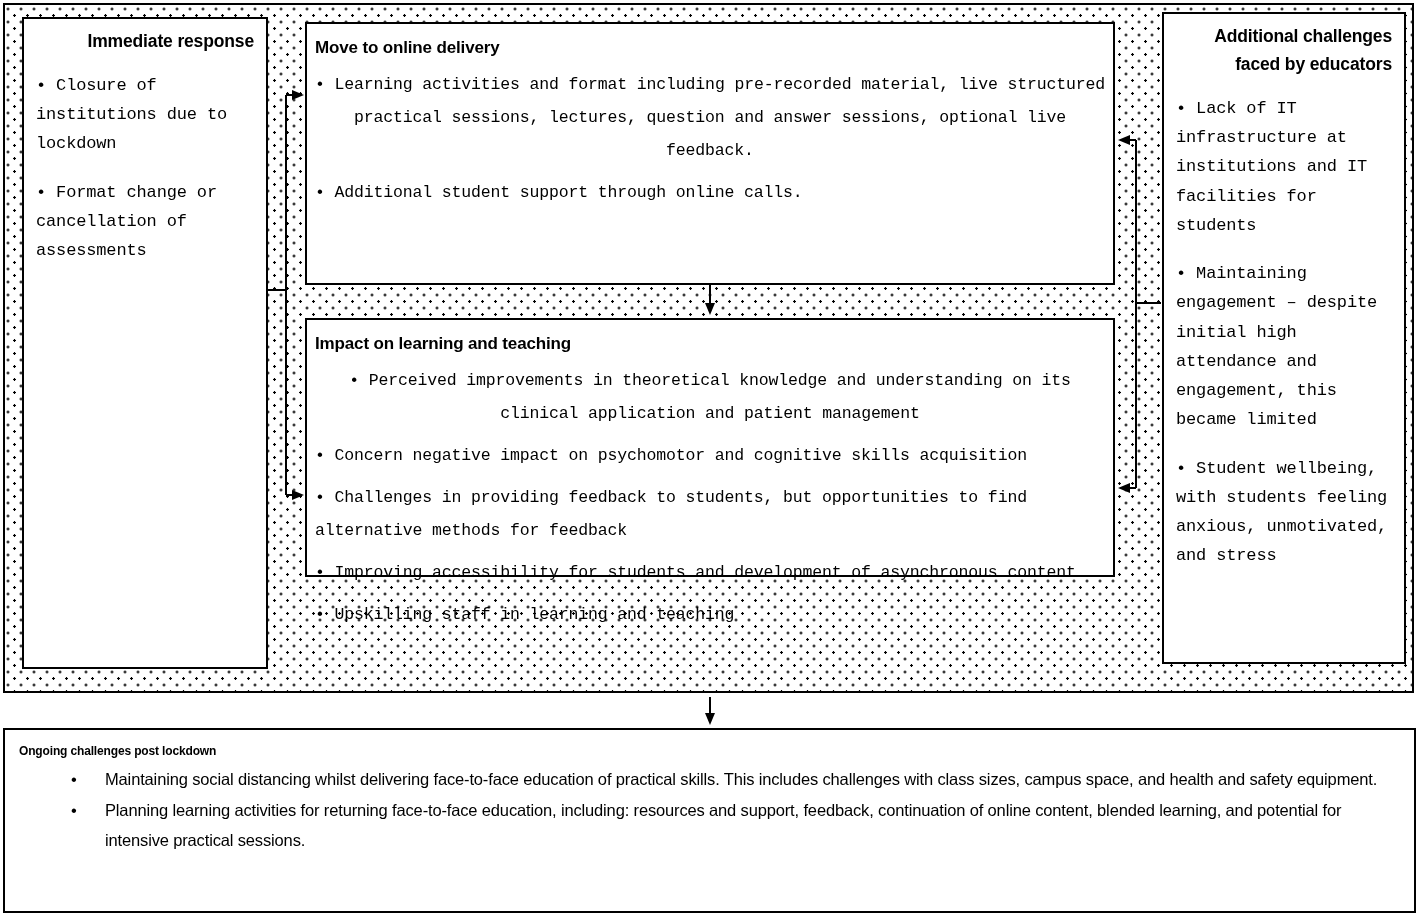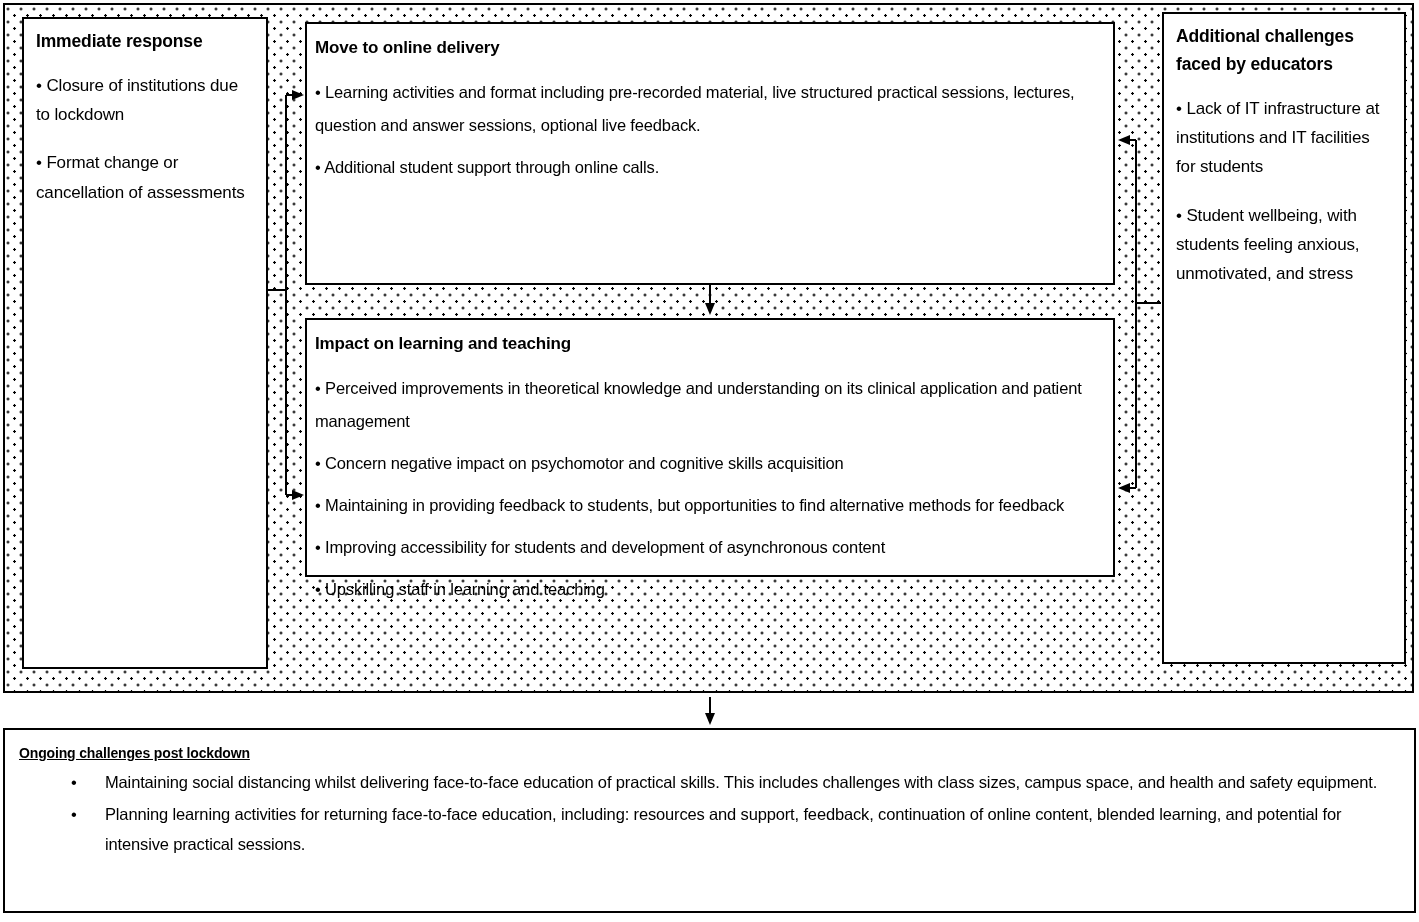--- a/index.html
+++ b/index.html
@@ -24,47 +24,47 @@
     background-size: 13px 13px;
     background-position: 3px 4px, 9.5px 10.5px;
   }
   .box {
     position: absolute;
     box-sizing: border-box;
     background: #ffffff;
     border: 2px solid #000;
   }
   .box-title { font-weight: bold; margin: 0; }
-  .bullet { margin: 0; }
+  .bullet { margin: 0; font-family: Liberation Mono, monospace; }
   .bullet::before { content: "\2022  "; }
 
   
   .narrow-box { padding: 8px 12px; font-size: 17px; line-height: 1.72; }
-  .narrow-box .box-title { font-size: 17.5px; line-height: 1.6; }
+  .narrow-box .box-title { font-size: 17.5px; line-height: 1.6; text-align: right; }
   .narrow-box .bullet { margin-top: 19px; }
   .narrow-box .bullet.first { margin-top: 16px; }
   .immediate  { left: 17px;  top: 12px; width: 246px; height: 652px; }
   .additional { left: 1157px; top: 7px;  width: 244px; height: 652px; }
 
   
   .wide-box { padding: 10px 8px; font-size: 16.5px; line-height: 2.0; }
   .wide-box .box-title { font-size: 17px; line-height: 1.7; }
   .wide-box .bullet { margin-top: 9px; }
-  .wide-box .bullet.first { margin-top: 13px; }
+  .wide-box .bullet.first { margin-top: 5px; text-align: center; }
   .move   { left: 300px; top: 17px;  width: 810px; height: 263px; }
   .impact { left: 300px; top: 313px; width: 810px; height: 259px; }
 
   
   .ongoing {
     left: 3px; top: 728px;
     width: 1413px; height: 185px;
     padding: 11px 14px;
     font-size: 16.5px; line-height: 1.8;
   }
-  .ongoing .box-title { font-size: 14px; text-decoration: underline; }
+  .ongoing .box-title { font-size: 12px; }
   .ongoing-list { margin: 2px 0 0 0; padding: 0; list-style: none; }
   .ongoing-item { position: relative; padding-left: 86px; margin-top: 2px; }
   .ongoing-item::before { content: "\2022"; position: absolute; left: 52px; top: 0; }
 
   .connectors {
     position: absolute;
     left: 0; top: 0;
     width: 1419px; height: 922px;
     pointer-events: none;
   }
@@ -86,28 +86,29 @@
     <section class="box wide-box move">
       <h3 class="box-title">Move to online delivery</h3>
       <p class="bullet first">Learning activities and format including pre-recorded material, live structured practical sessions, lectures, question and answer sessions, optional live feedback.</p>
       <p class="bullet">Additional student support through online calls.</p>
     </section>
 
     <section class="box wide-box impact">
       <h3 class="box-title">Impact on learning and teaching</h3>
       <p class="bullet first">Perceived improvements in theoretical knowledge and understanding on its clinical application and patient management</p>
       <p class="bullet">Concern negative impact on psychomotor and cognitive skills acquisition</p>
-      <p class="bullet">Maintaining in providing feedback to students, but opportunities to find alternative methods for feedback</p>
+      <p class="bullet">Challenges in providing feedback to students, but opportunities to find alternative methods for feedback</p>
       <p class="bullet">Improving accessibility for students and development of asynchronous content</p>
       <p class="bullet">Upskilling staff in learning and teaching</p>
     </section>
 
     <section class="box narrow-box additional">
       <h3 class="box-title">Additional challenges faced by educators</h3>
       <p class="bullet first">Lack of IT infrastructure at institutions and IT facilities for students</p>
+      <p class="bullet">Maintaining engagement – despite initial high attendance and engagement, this became limited</p>
       <p class="bullet">Student wellbeing, with students feeling anxious, unmotivated, and stress</p>
     </section>
 
   </div>
 
   <section class="box ongoing">
     <h3 class="box-title">Ongoing challenges post lockdown</h3>
     <ul class="ongoing-list">
       <li class="ongoing-item">Maintaining social distancing whilst delivering face-to-face education of practical skills. This includes challenges with class sizes, campus space, and health and safety equipment.</li>
       <li class="ongoing-item">Planning learning activities for returning face-to-face education, including: resources and support, feedback, continuation of online content, blended learning, and potential for intensive practical sessions.</li>

